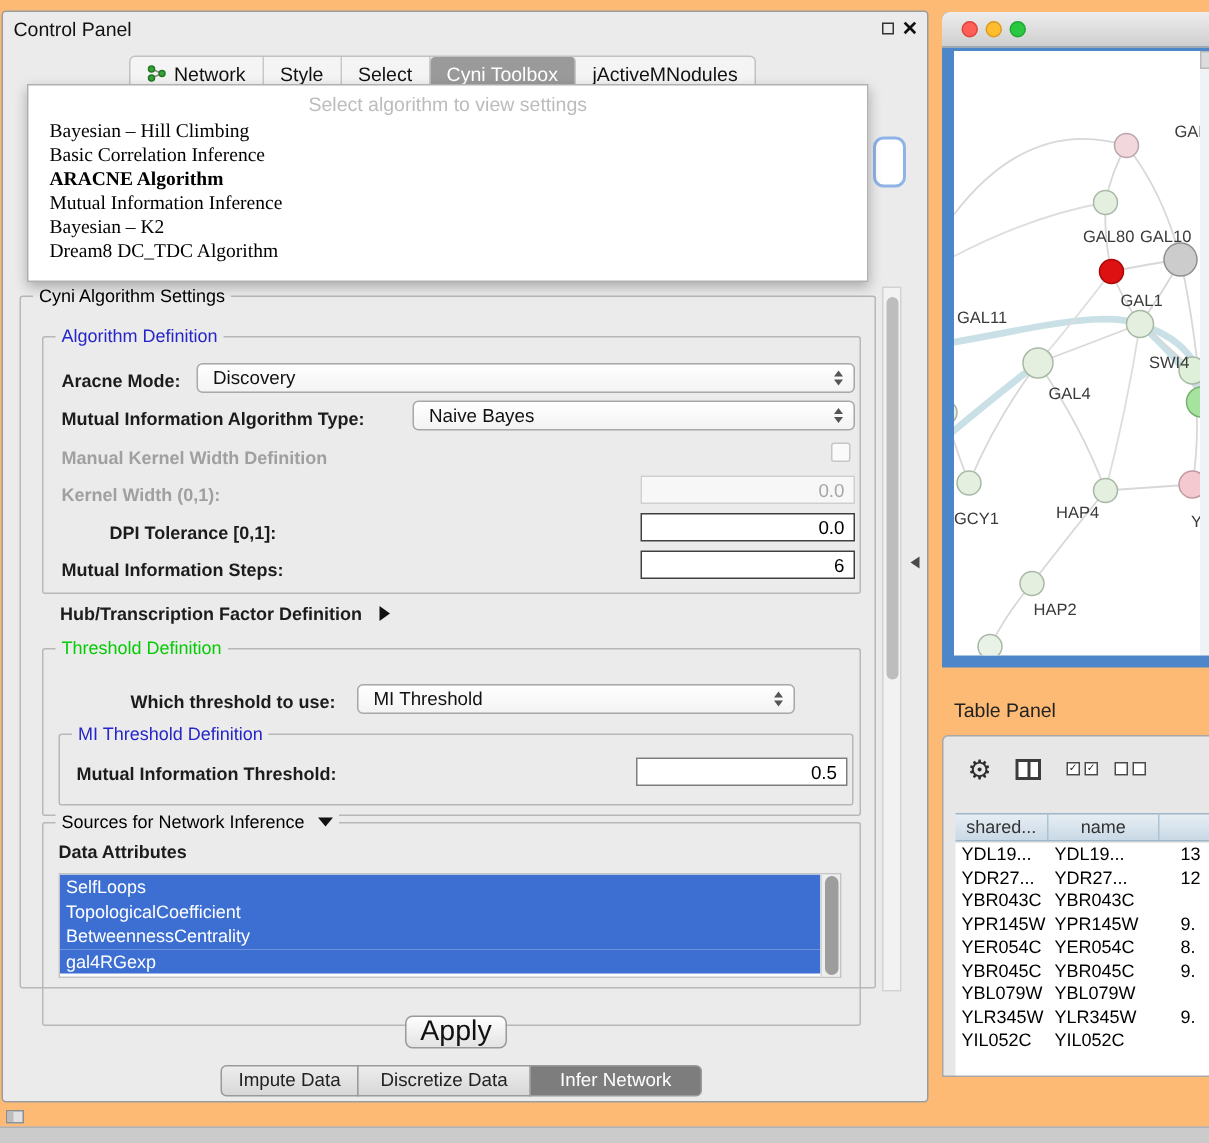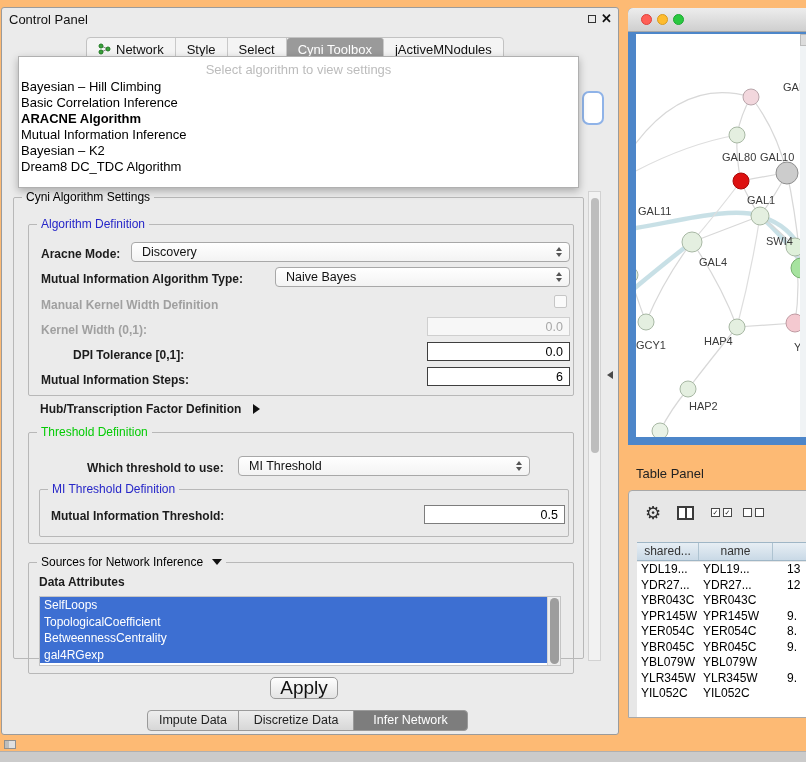--- a/index.html
+++ b/index.html
@@ -19,21 +19,21 @@
     border-right:1px solid #c9c9c9; cursor:default; }
   .tab:last-child { border-right:none; }
   .tab.active { background:#9a9a9a; color:#fff; border-radius:3px; }
 
   
   .combo-fragment { position:absolute; left:580px; top:83px; width:22px; height:34px;
     background:#fff; border:2px solid #8fb3e8; border-radius:7px; z-index:5; }
   .popup { position:absolute; left:16px; top:48px; width:561px; height:132px; background:#fff;
     border:1px solid #b0b0b0; box-shadow:0 3px 8px rgba(0,0,0,.28); z-index:50; }
   .popup-placeholder { height:22px; padding-top:5px; text-align:center; color:#bcbcbc; font-size:13px; }
-  .popup-item { font-size:13px; line-height:16px; padding-left:2px; color:#000; }
+  .popup-item { font-size:13px; line-height:16px; padding-left:14px; color:#000;font-family:Liberation Serif, serif; }
   .popup-item.bold { font-weight:bold; }
 
   
   .groupbox { position:absolute; border:1px solid #b8b8b8; border-radius:2px; }
   .groupbox > .gtitle { position:absolute; top:-8px; left:8px; background:#ebebeb; padding:0 4px;
     font-size:12px; color:#000; white-space:nowrap; }
   .gtitle.blue { color:#2626c8; }
   .gtitle.green { color:#04cb04; }
 
   .lbl { position:absolute; font-size:12px; font-weight:bold; color:#1c1c1c; white-space:nowrap; }
@@ -229,21 +229,21 @@
             </span>
         </div>
 
         <div class="groupbox" style="left:10px; top:56px; width:530px; height:48px;">
           <span class="gtitle blue">MI Threshold Definition</span>
           <div class="lbl" style="left:11px; top:19px;">Mutual Information Threshold:</div>
           <div class="field mid" style="left:384px; top:15px; width:141px;">0.5</div>
         </div>
       </div>
 
-      <div class="groupbox" style="left:14px; top:364px; width:546px; height:112px;">
+      <div class="groupbox" style="left:14px; top:350px; width:546px; height:136px;">
         <span class="gtitle">
           <span>Sources for Network Inference</span>
           <span class="tri-down"></span>
         </span>
         <div class="lbl" style="left:10px; top:12px;">Data Attributes</div>
         <div class="src-list">
           <div class="src-items">
               <div class="src-item">SelfLoops</div>
               <div class="src-item">TopologicalCoefficient</div>
               <div class="src-item">BetweennessCentrality</div>

